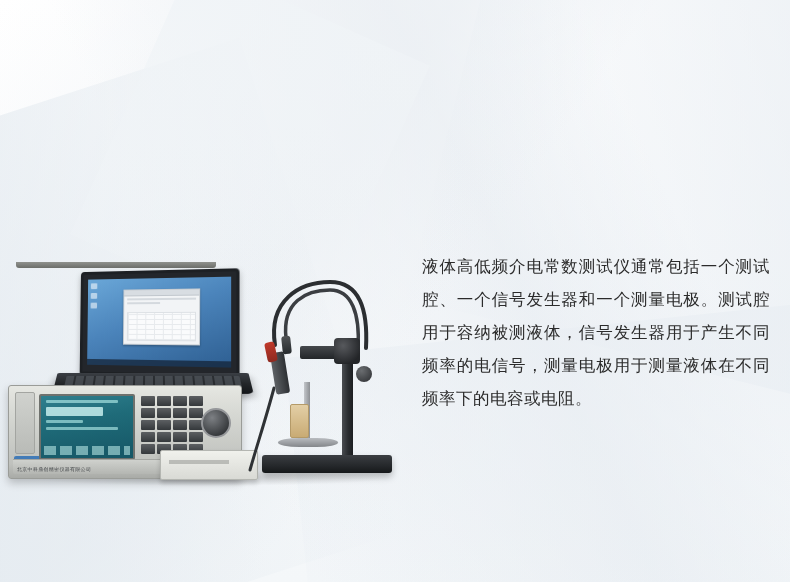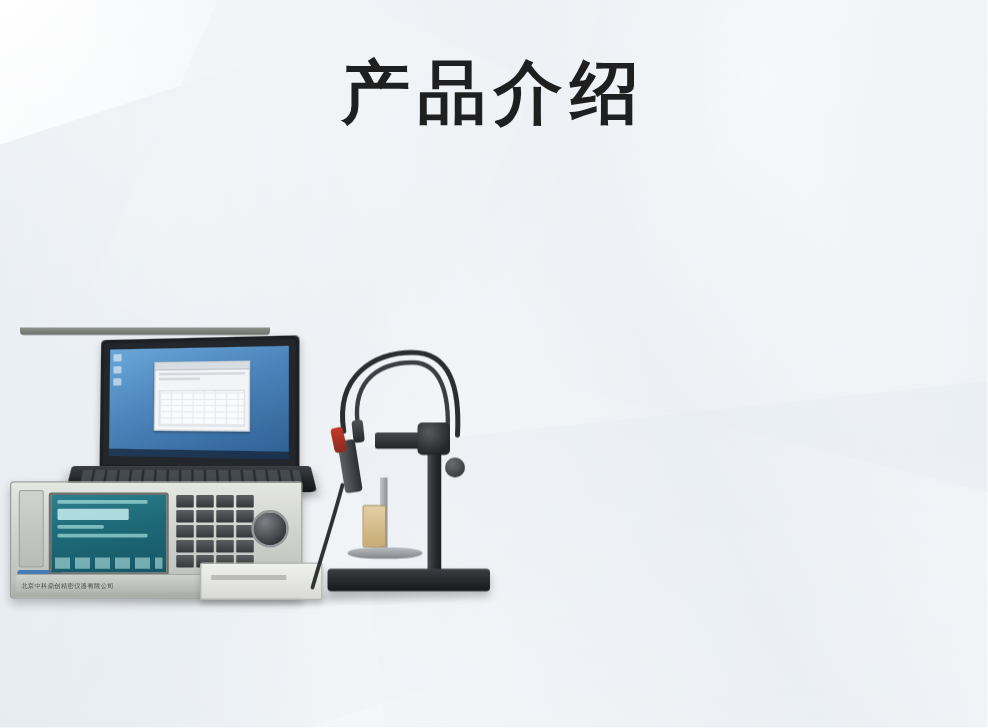--- a/index.html
+++ b/index.html
@@ -395,21 +395,20 @@
 </head>
 <body>
 
 <div class="page">
 
   <div class="poly poly-1"></div>
   <div class="poly poly-2"></div>
   <div class="poly poly-3"></div>
   <div class="poly poly-4"></div>
 
-  <div class="title">产品介绍</div>
 
   <div class="photo">
 
     <div class="shadow-ellipse"></div>
 
     <div class="laptop-screen">
       <div class="laptop-display">
         <div class="desk-icons">
           <div class="desk-icon"></div>
           <div class="desk-icon"></div>
@@ -484,14 +483,15 @@
     <div class="electrode-rod"></div>
     <div class="sample-block"></div>
     <div class="electrode-plate"></div>
     <div class="probe-body"></div>
     <div class="probe-tip"></div>
     <div class="probe-tip2"></div>
     <div class="stand-base"></div>
 
   </div>
 
+  <div class="paragraph">液体高低频介电常数测试仪通常包括一个测试腔、一个信号发生器和一个测量电极。测试腔用于容纳被测液体，信号发生器用于产生不同频率的电信号，测量电极用于测量液体在不同频率下的电容或电阻。</div>
 
 </div>
 
 </body></html>

